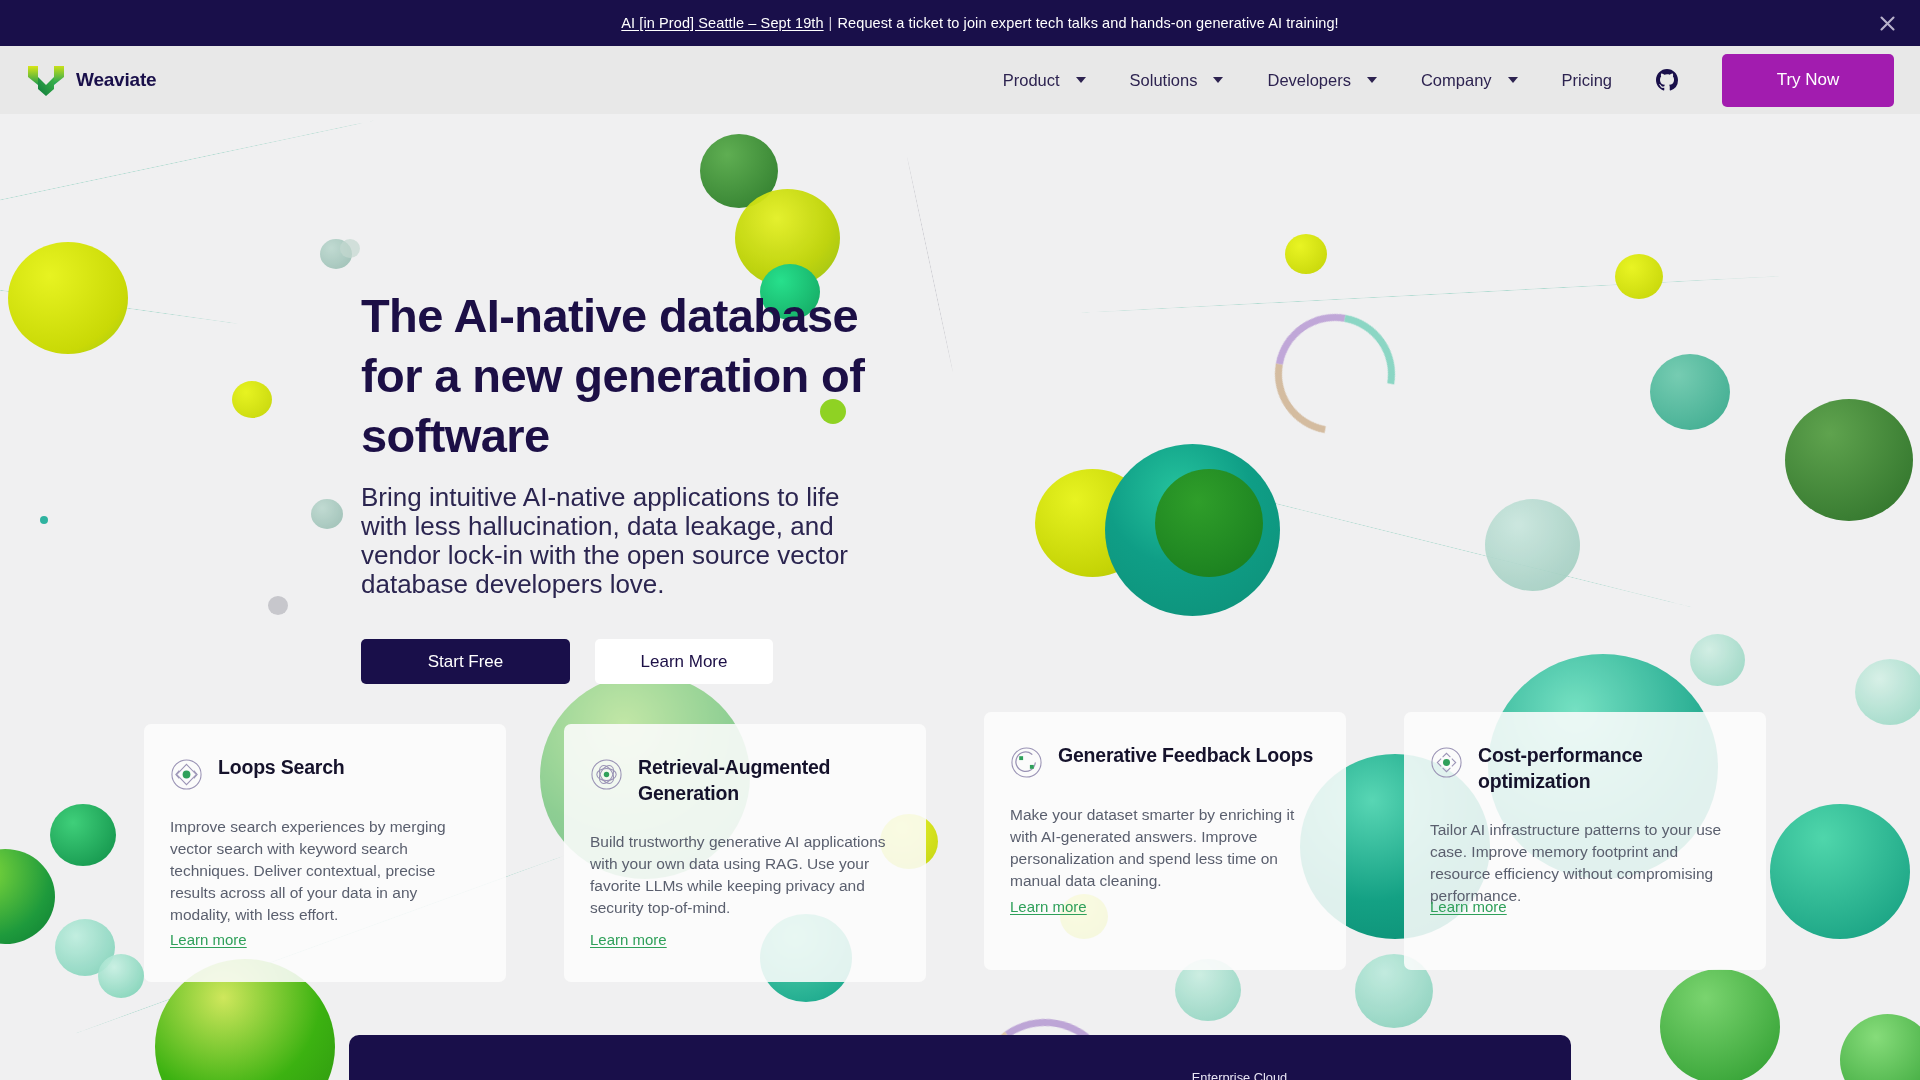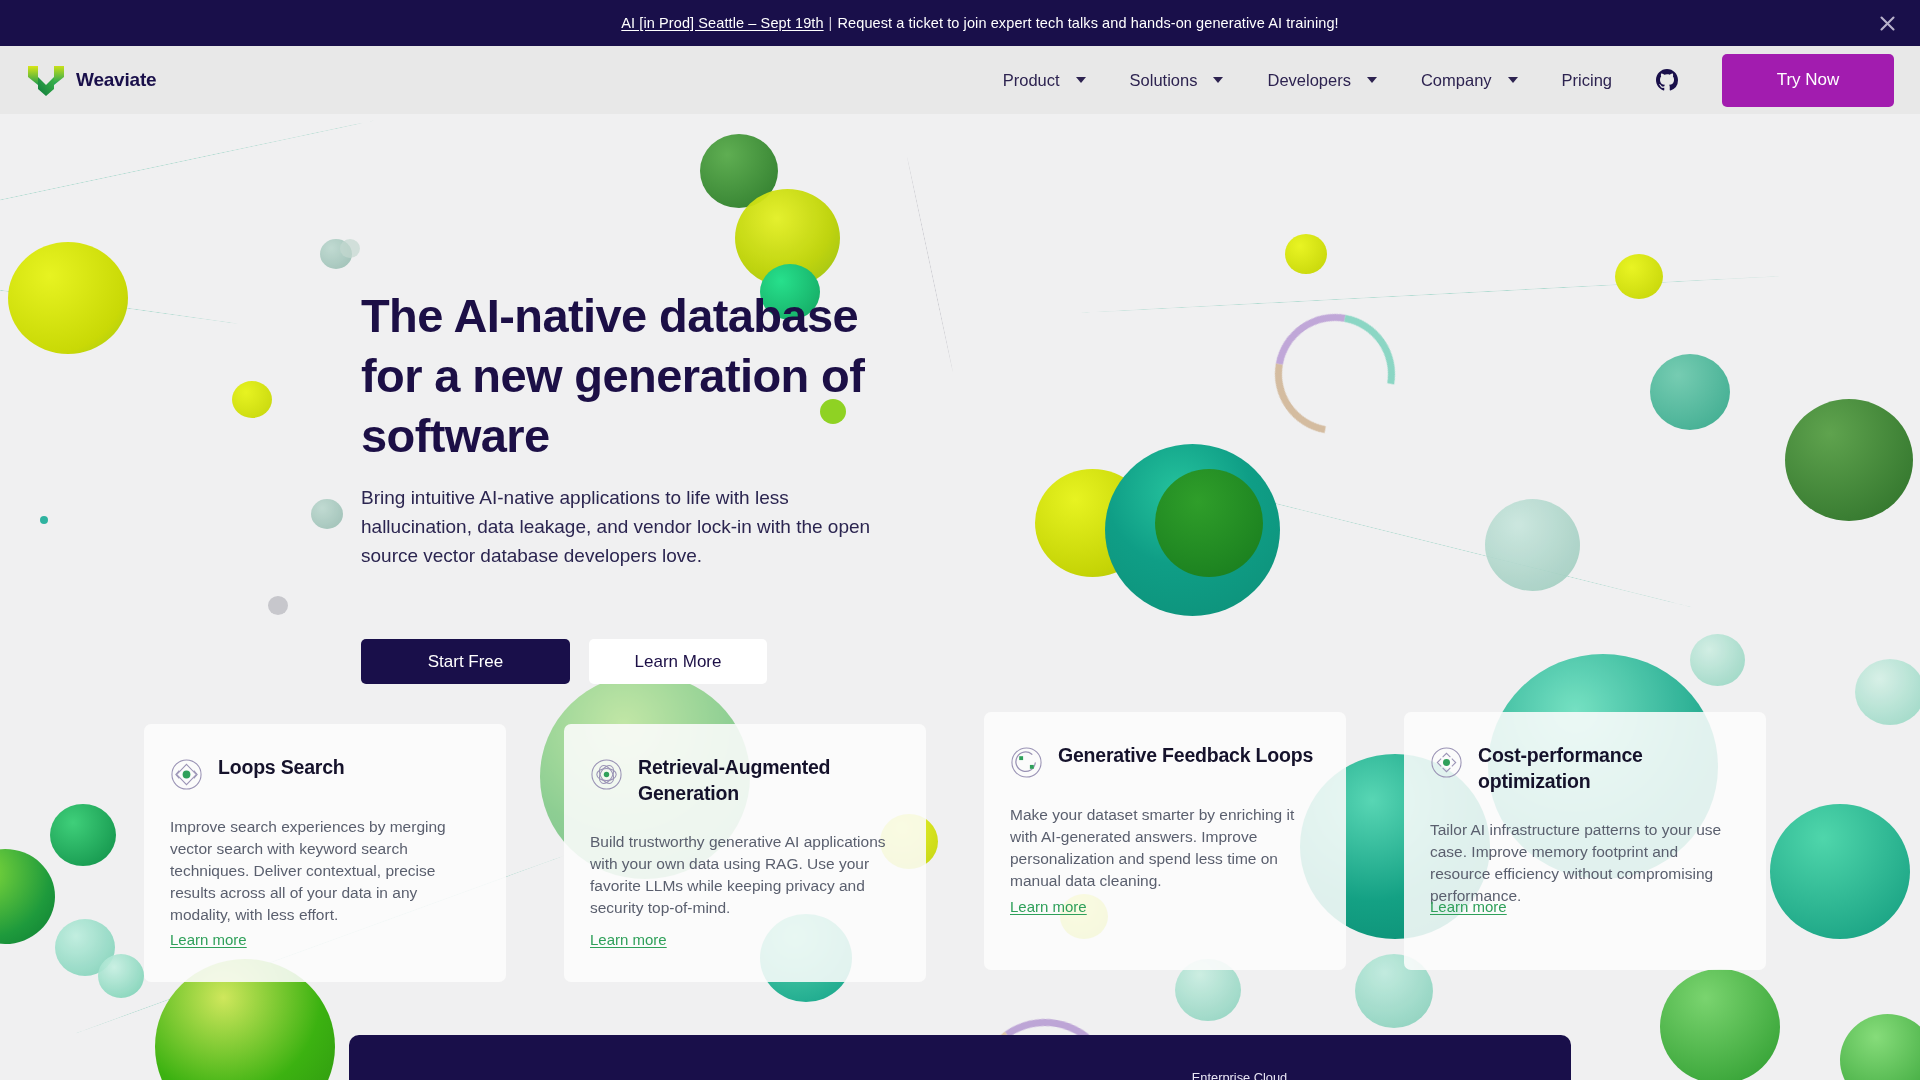--- a/index.html
+++ b/index.html
@@ -92,25 +92,25 @@
 
   .h1 {
     position:absolute; left:349px; top:172px;
     width:560px;
     font-size:47px; line-height:60px; font-weight:bold;
     color:#1c0f46; letter-spacing:-.6px;
   }
   .sub {
     position:absolute; left:349px; top:369px;
     width:520px;
-    font-size:19px; line-height:29px; color:#2b2550;
+    font-size:26px; line-height:29px; color:#2b2550;
   }
   .cta {
     position:absolute; left:349px; top:525px;
-    display:flex; gap:19px;
+    display:flex; gap:25px;
   }
   .btn-primary {
     width:209px; height:45px; border-radius:5px; border:none;
     background:#190f4a; color:#fff; font-size:17px; font-family:inherit;
     cursor:pointer;
   }
   .btn-secondary {
     width:178px; height:45px; border-radius:5px; border:none;
     background:#ffffff; color:#1c0f46; font-size:17px; font-family:inherit;
     cursor:pointer;

